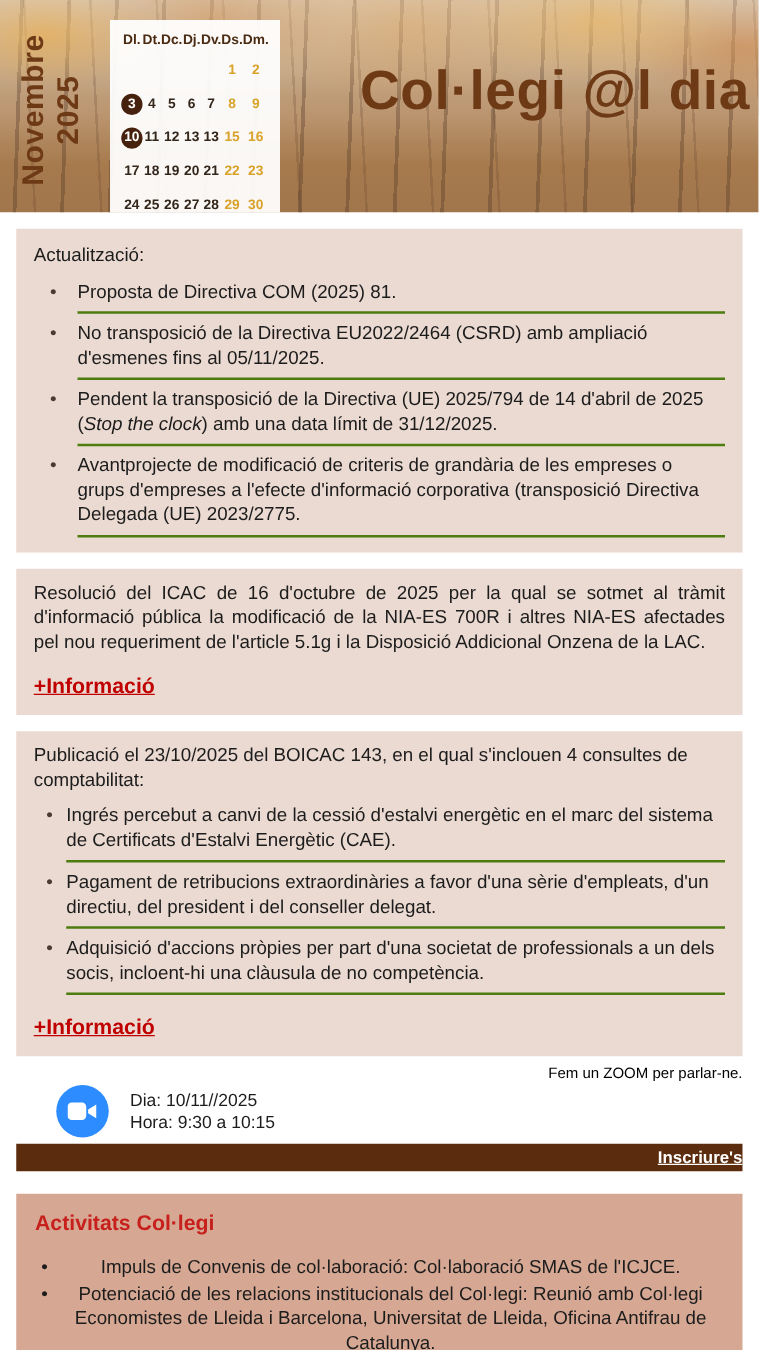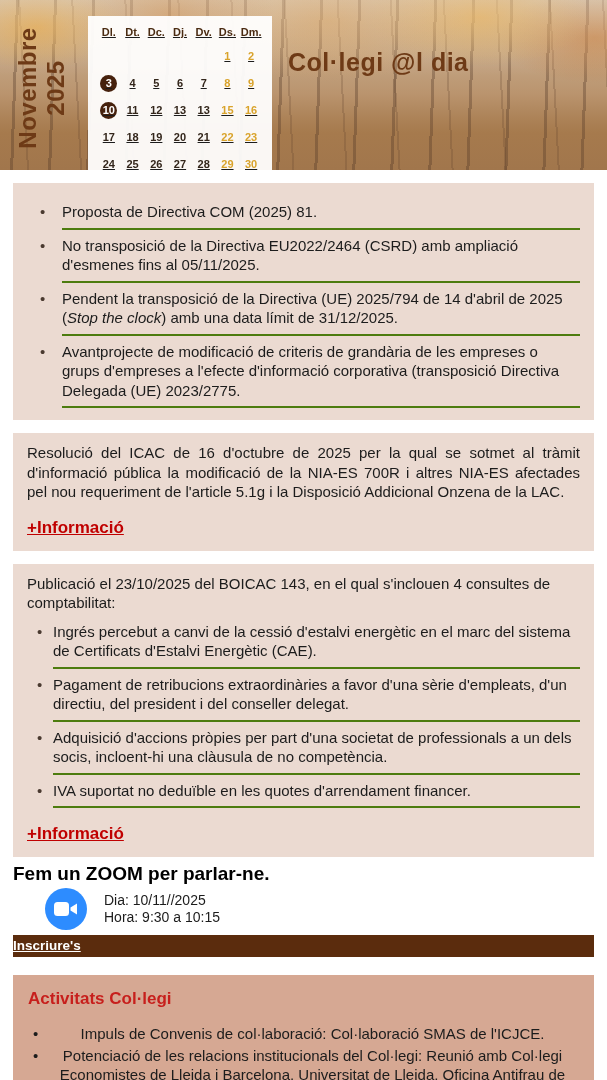--- a/index.html
+++ b/index.html
@@ -25,62 +25,62 @@
   }
   .photo-haze { position:absolute; inset:0; background:linear-gradient(180deg, rgba(255,240,225,0.25), rgba(255,255,255,0) 45%); }
 
   .month-label {
     position:absolute; left:-53px; top:72px; width:165px; height:32px;
     transform:rotate(-90deg); text-align:center;
     font-size:24px; font-weight:bold; color:#6E3A16; letter-spacing:0.5px;
   }
 
   .calendar {
-    position:absolute; left:88px; top:16px; width:184px;
-    background:rgba(255,255,255,0.94); padding:10px 9px 13px;text-decoration:underline;
+    position:absolute; left:88px; top:16px; width:136px;
+    background:rgba(255,255,255,0.94); padding:10px 9px 13px;
   }
   .cal-grid { display:grid; grid-template-columns:repeat(7,1fr); row-gap:10px; text-align:center; }
   .cal-grid .h { font-size:11px; font-weight:bold; color:#4A2B12; }
   .cell { font-size:11px; font-weight:bold; color:#33261b; height:17px; line-height:17px; }
   .cell.we { color:#D9A32B; }
   .cell.hl { background:#46210D; color:#ffffff; border-radius:50%; width:17px; margin:0 auto; }
 
   .main-title {
     position:absolute; left:288px; top:48px;
-    font-size:25px; font-weight:bold; color:#6E3A16; letter-spacing:0.5px;
+    font-size:44px; font-weight:bold; color:#6E3A16; letter-spacing:0.5px;
   }
 
   
   .box { margin:13px 13px 0; background:#EBDAD1; padding:10px 14px 12px; font-size:15px; line-height:1.3; }
   .sec-label { margin:2px 0 0; }
   ul.sep { list-style:none; margin:9px 0 0; padding:0; }
   ul.sep li { position:relative; padding:0 0 0 35px; margin-top:6px; }
   ul.sep li::before { content:"\2022"; position:absolute; left:13px; top:0; color:#4a3a30; }
   ul.sep li .t { display:block; border-bottom:2px solid #4d7c0f; padding:0 2px 6px 0; }
   ul.sep.tight li { padding-left:26px; }
   ul.sep.tight li::before { left:10px; }
 
   .justified { text-align:justify; margin:2px 0 0; }
   .informacio {
     display:inline-block; margin-top:15px; color:#C00000; font-weight:bold;
     font-size:17px; text-decoration:underline; cursor:pointer;
   }
 
   
   .zoom-sec { margin:6px 13px 0; }
-  .zoom-head { text-align:left; font-weight:bold; font-size:19px; color:#000; margin-top:4px; }
+  .zoom-head { text-align:right; font-weight:normal; font-size:12px; color:#000; margin-top:4px; }
   .zoom-row { display:flex; align-items:center; margin:3px 0 5px 32px; }
   .zoom-icon {
     width:42px; height:42px; border-radius:50%; background:#2D8CFF;
     display:flex; align-items:center; justify-content:center; flex:0 0 42px;
   }
   .zoom-meta { font-size:14px; line-height:1.22; margin-left:17px; }
 
   .inscriure-bar {
-    margin:2px 13px 0; background:#5B2C0D; color:#ffffff; text-align:left;
+    margin:2px 13px 0; background:#5B2C0D; color:#ffffff; text-align:right;
     font-size:13.5px; font-weight:bold; padding:3px 0 4px; cursor:pointer;
   }
   .inscriure-bar span { text-decoration:underline; }
 
   
   .activitats { margin:18px 13px 0; background:#D6A893; padding:11px 15px 16px; }
   .act-title { text-align:left; color:#C71F1C; font-weight:bold; font-size:17px; margin:3px 0 15px; }
   ul.act { list-style:none; margin:0; padding:0; font-size:15px; line-height:1.3; }
   ul.act li { position:relative; padding-left:18px; margin-top:2px;text-align:center; }
   ul.act li::before { content:"\2022"; position:absolute; left:5px; top:0; }
@@ -143,20 +143,21 @@
       <span class="cell">28</span>
       <span class="cell we">29</span>
       <span class="cell we">30</span>
     </div>
   </div>
 
   <div class="main-title">Col·legi @l dia</div>
 </div>
 
 <div class="box">
+  <div class="sec-label">Actualització:</div>
   <ul class="sep">
     <li>
       <span class="t">Proposta de Directiva COM (2025) 81.</span>
     </li>
     <li>
       <span class="t">No transposició de la Directiva EU2022/2464 (CSRD) amb ampliació d'esmenes fins al 05/11/2025.</span>
     </li>
     <li>
       <span class="t"><span>Pendent la transposició de la Directiva (UE) 2025/794 de 14 d'abril de 2025 (</span><em>Stop the clock</em><span>) amb una data límit de 31/12/2025.</span></span>
     </li>
@@ -175,23 +176,20 @@
   <div>Publicació el 23/10/2025 del BOICAC 143, en el qual s'inclouen 4 consultes de comptabilitat:</div>
   <ul class="sep tight">
     <li>
       <span class="t">Ingrés percebut a canvi de la cessió d'estalvi energètic en el marc del sistema de Certificats d'Estalvi Energètic (CAE).</span>
     </li>
     <li>
       <span class="t">Pagament de retribucions extraordinàries a favor d'una sèrie d'empleats, d'un directiu, del president i del conseller delegat.</span>
     </li>
     <li>
       <span class="t">Adquisició d'accions pròpies per part d'una societat de professionals a un dels socis, incloent-hi una clàusula de no competència.</span>
-    </li>
-    <li>
-      <span class="t">IVA suportat no deduïble en les quotes d'arrendament financer.</span>
     </li>
   </ul>
   <a class="informacio">+Informació</a>
 </div>
 
 <div class="zoom-sec">
   <div class="zoom-head">Fem un ZOOM per parlar-ne.</div>
   <div class="zoom-row">
     <div class="zoom-icon">
       <svg width="24" height="16" viewBox="0 0 24 16">

